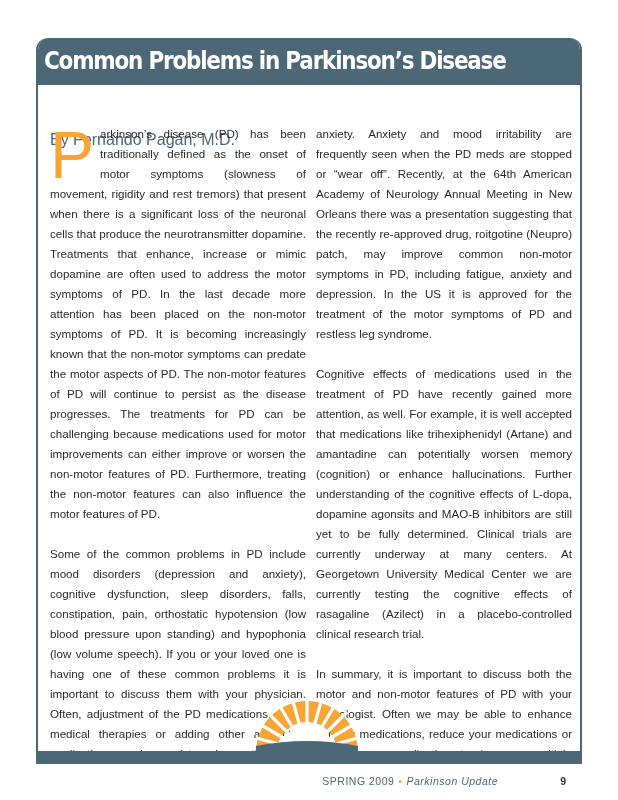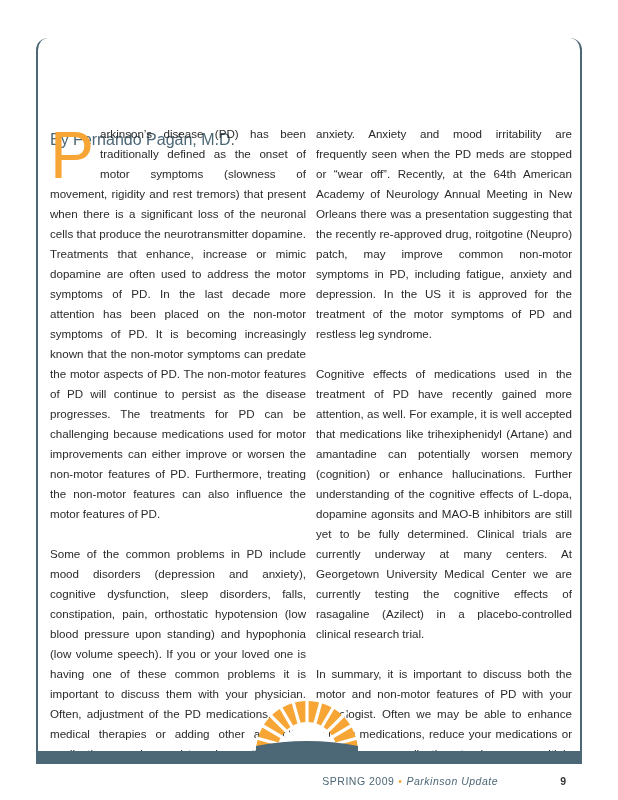--- a/index.html
+++ b/index.html
@@ -86,20 +86,23 @@
     }
     .footer .issue { position: absolute; right: 120px; letter-spacing: 0.5px; }
     .footer .issue .dot { color: #f7a535; margin: 0 4px; }
     .footer .issue .pub { font-style: italic; text-align: right; }
     .footer .page { position: absolute; right: 52px; font-weight: bold; color: #333; }
   </style>
 </head>
 <body>
 
 <div class="frame">
+  <div class="header-bar">
+    <div class="title">Common Problems in Parkinson’s Disease</div>
+  </div>
   <div class="byline">By Fernando Pagán, M.D.</div>
 
   <div class="col col-left">
     <p>
       <span class="dropcap">P</span><span>arkinson’s disease (PD) has been traditionally defined as the onset of motor symptoms (slowness of movement, rigidity and rest tremors) that present when there is a significant loss of the neuronal cells that produce the neurotransmitter dopamine. Treatments that enhance, increase or mimic dopamine are often used to address the motor symptoms of PD. In the last decade more attention has been placed on the non-motor symptoms of PD. It is becoming increasingly known that the non-motor symptoms can predate the motor aspects of PD. The non-motor features of PD will continue to persist as the disease progresses. The treatments for PD can be challenging because medications used for motor improvements can either improve or worsen the non-motor features of PD. Furthermore, treating the non-motor features can also influence the motor features of PD.</span>
     </p>
     <p>Some of the common problems in PD include mood disorders (depression and anxiety), cognitive dysfunction, sleep disorders, falls, constipation, pain, orthostatic hypotension (low blood pressure upon standing) and hypophonia (low volume speech). If you or your loved one is having one of these common problems it is important to discuss them with your physician. Often, adjustment of the PD medications, rehab medical therapies or adding other adjunctive medications can be used to enhance the quality of lives of our patients.</p>
 
   </div>
 

